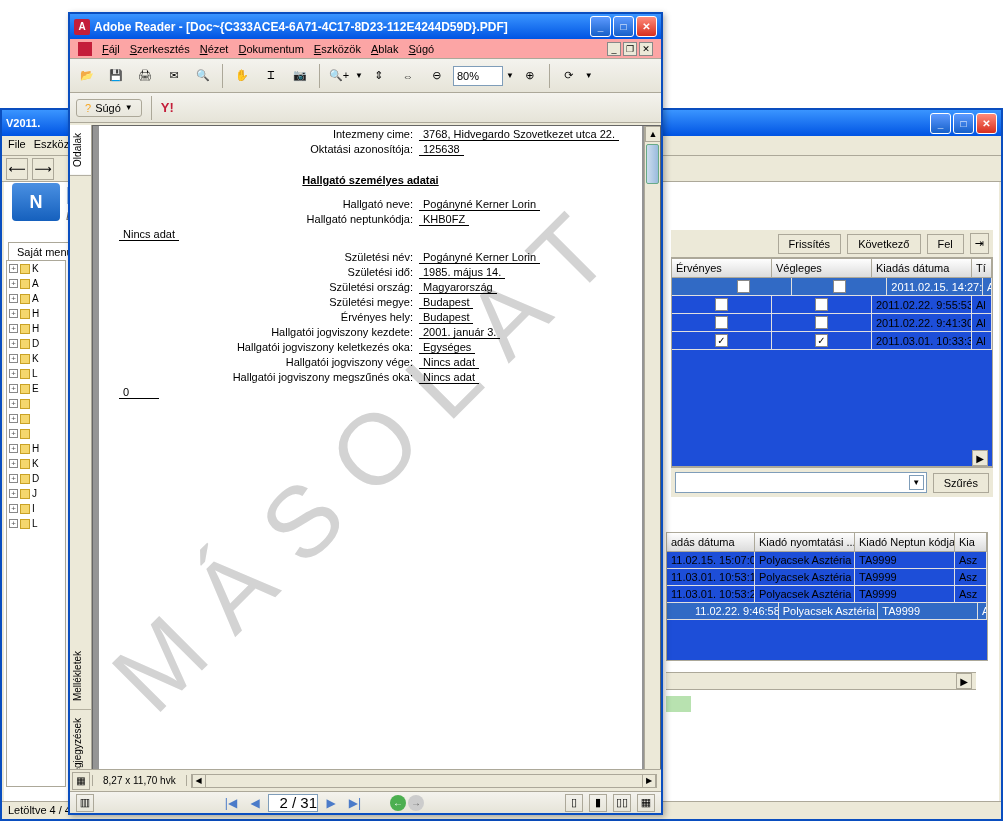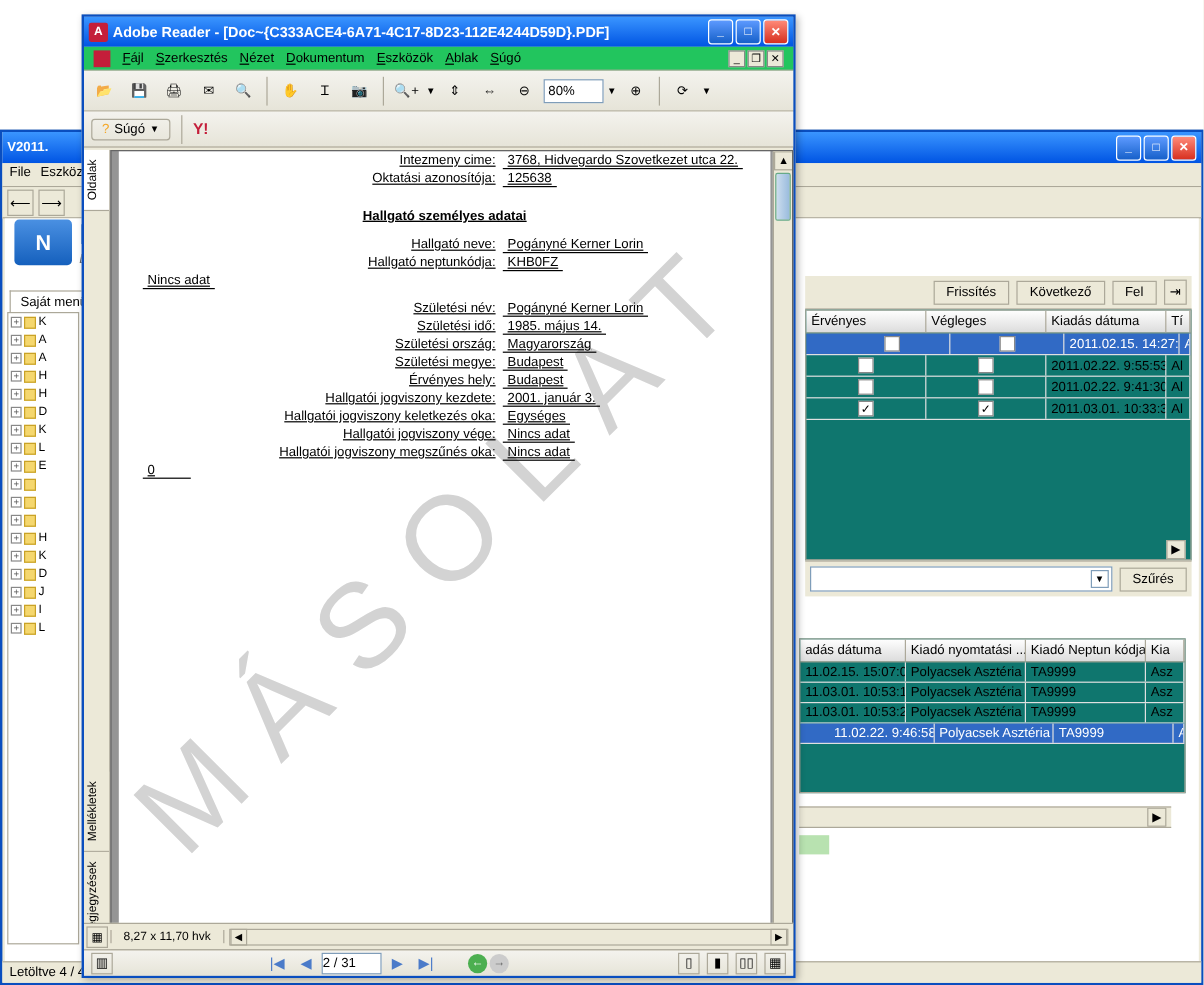--- a/index.html
+++ b/index.html
@@ -21,21 +21,21 @@
 .tree-tab { position: absolute; left: 4px; top: 60px; padding: 3px 8px; background: #fff; border: 1px solid #aca899; border-bottom: none; font-size: 11px;}
 .tree-area { position: absolute; left: 2px; top: 78px; width: 60px; bottom: 14px; border: 1px solid #aca899; background: #fff; overflow: hidden;}
 .tree-item { display: flex; align-items: center; gap: 2px; height: 15px; font-size: 10px; white-space: nowrap; padding-left: 2px;}
 .tree-icon { width: 10px; height: 10px; background: #f5d76e; border: 1px solid #c9a227;}
 .plus-box { width: 9px; height: 9px; border: 1px solid #888; display: flex; align-items: center; justify-content: center; font-size: 8px; line-height: 1; color: #555;}
 
 
 .right-block { position: absolute; left: 667px; top: 48px; width: 322px;}
 .right-toolbar { height: 28px; display: flex; justify-content: flex-end; gap: 6px; align-items: center; padding: 0 4px; border-bottom: 1px solid #aca899; background: #ece9d8;}
 .r-btn { padding: 3px 10px; border: 1px solid #aca899; background: #ece9d8; font-size: 11px;}
-.grid1 { border: 1px solid #aca899; background: #0f766e;}
+.grid1 { border: 1px solid #aca899; background: #1d4ed8;}
 .grid-header { display: flex; background: linear-gradient(to bottom, #fefefe, #dcdcdc); border-bottom: 1px solid #aca899;}
 .gh-cell { padding: 3px 4px; border-right: 1px solid #aca899; font-size: 11px; overflow: hidden; white-space: nowrap;}
 .grid-row { display: flex; border-bottom: 1px solid #e0e0e0;}
 .grid-row.selected { background: #316ac5; color: #fff; padding-left: 24px;}
 .g-cell { padding: 2px 4px; border-right: 1px solid #e0e0e0; font-size: 11px; overflow: hidden; white-space: nowrap; display:flex; align-items:center; justify-content: flex-start;}
 .g-cell.center{justify-content:center;}
 .chk { width: 13px; height: 13px; border: 1px solid #888; background: #fff; display:inline-flex;align-items:center;justify-content:center;font-size:10px;}
 .filter-row { display: flex; align-items:center; gap:6px; padding: 4px; border-top: 1px solid #aca899; background: #ece9d8;}
 .filter-dd { flex:1; height: 21px; border: 1px solid #7f9db9; background: #fff;}
 
@@ -43,54 +43,54 @@
 .right-block2 { position: absolute; left: 662px; top: 350px; width: 322px; }
 .scroll-right { position: absolute; right: 4px; width: 16px; height: 16px; border: 1px solid #aca899; background: #ece9d8; display:flex;align-items:center;justify-content:center; font-size:10px;}
 .textbar { position: absolute; left: 662px; top: 490px; width: 310px; height: 18px; background: #ece9d8; border-top:1px solid #aca899; border-bottom:1px solid #aca899;}
 .greenish { position: absolute; left: 662px; top: 514px; width: 25px; height: 16px; background: #b8e2b0;}
 .statusbar { position: absolute; left: 0; bottom: 0; width: 100%; height: 18px; background: #ece9d8; border-top:1px solid #aca899; font-size: 11px; padding: 2px 6px;}
 
 
 .adobe-window { position: absolute; left: 68px; top: 12px; width: 595px; height: 803px; border: 2px solid #0a4ebf; background: #ece9d8; box-shadow: 2px 2px 6px rgba(0,0,0,0.3); }
 .adobe-titlebar { height: 25px; background: linear-gradient(to bottom, #3a95ff, #0054e3); display: flex; align-items: center; color: #fff; font-weight: bold; padding: 0 4px; font-size: 12px;}
 .adobe-titlebar .app-icon{width:16px;height:16px;background:#c41e3a;border-radius:2px;margin-right:4px;display:flex;align-items:center;justify-content:center;color:#fff;font-size:10px;font-weight:bold;}
-.adobe-menubar { height: 20px; background: #22c55e; display: flex; gap: 10px; padding: 2px 8px; font-size: 11px; border-bottom: 1px solid #aca899; align-items: center;}
+.adobe-menubar { height: 20px; background: #fca5a5; display: flex; gap: 10px; padding: 2px 8px; font-size: 11px; border-bottom: 1px solid #aca899; align-items: center;}
 .adobe-menubar .m { }
 .adobe-menubar .m u { text-decoration: underline; }
 .adobe-menubar .close-doc { margin-left:auto; display:flex; gap:2px;}
 .mini-btn { width:14px;height:14px;border:1px solid #888;background:#ece9d8;font-size:9px;display:flex;align-items:center;justify-content:center;}
 .adobe-toolbar { height: 34px; background: linear-gradient(to bottom, #f4f3ee, #e6e4d8); border-bottom: 1px solid #aca899; display: flex; align-items: center; padding: 0 4px; gap: 3px;}
 .tb-sep { width: 1px; height: 24px; background: #aca899; margin: 0 3px;}
 .tb-btn { width: 26px; height: 26px; display:flex;align-items:center;justify-content:center;border: 1px solid transparent; border-radius:3px;}
 .zoom-input { width: 50px; height: 20px; border: 1px solid #7f9db9; background:#fff; font-size:11px; padding:0 3px;}
 .adobe-toolbar2 { height: 30px; background: linear-gradient(to bottom, #f4f3ee, #e6e4d8); border-bottom: 1px solid #aca899; display: flex; align-items: center; padding: 0 6px; gap: 6px;}
 .sugo-btn { padding: 2px 8px; border: 1px solid #aca899; border-radius: 3px; display:flex;align-items:center;gap:4px;font-size:11px;}
 .yahoo { color: #c41e3a; font-weight: bold; font-size: 13px;}
 .adobe-content { position: absolute; left: 0; top: 111px; right: 0; bottom: 22px; display: flex; background: #959595;}
 .side-tabs { width: 22px; background: #ece9d8; border-right: 1px solid #aca899; display: flex; flex-direction: column;}
 .vtab { writing-mode: vertical-rl; transform: rotate(180deg); padding: 8px 2px; font-size: 10px; border-top: 1px solid #aca899; background:#ece9d8; text-align: center;}
 .vtab.active{background:#fff;}
 .doc-area { flex: 1; position: relative; overflow: hidden; background: #959595; border: 1px solid #666;}
 .page { position:absolute; left: 6px; top: 0; right: 18px; bottom: 6px; background: #fff; overflow: hidden; font-family: "Times New Roman", serif; font-size: 11px;}
 .watermark { position:absolute; left:50%; top:50%; transform: translate(-50%,-52%) rotate(-45deg); font-size: 100px; color: #d3d3d3; letter-spacing: 30px; font-weight: normal; white-space: nowrap;}
-.doc-content { position: relative; padding: 0 20px; text-decoration: underline;}
+.doc-content { position: relative; padding: 0 20px;}
 .doc-row { display:flex; margin: 2px 0;}
 .doc-label { width: 300px; text-align: right; padding-right: 6px;}
 .doc-value { border-bottom: 1px solid #000; padding: 0 4px; min-width: 40px;}
 .doc-title { text-align:center; font-weight:bold; text-decoration: underline; margin: 18px 0 12px;}
 .vscroll { position:absolute; right:0; top:0; bottom:0; width:16px; background:#ece9d8; border-left:1px solid #aca899;}
 .vscroll .thumb{ position:absolute; left:1px; right:1px; top: 18px; height: 40px; background:linear-gradient(to right,#cde,#9bd); border:1px solid #6a8; border-radius:2px;}
 .vscroll .arr{position:absolute;left:0;width:16px;height:16px;background:#ece9d8;border:1px solid #aca899;display:flex;align-items:center;justify-content:center;font-size:9px;}
 .adobe-status { position: absolute; left:0; right:0; bottom: 22px; height: 22px; background:#ece9d8; border-top:1px solid #aca899; display:flex;align-items:center;font-size:10px;}
 .layout-icon { width:18px;height:18px;border:1px solid #aca899;margin:0 2px;display:flex;align-items:center;justify-content:center;}
 .page-dim { padding: 0 10px; border-left:1px solid #aca899; border-right:1px solid #aca899;}
 .hscroll-area { flex:1; height:14px; background:#ece9d8; border:1px solid #aca899; margin: 0 4px; position:relative;}
 .adobe-nav { position:absolute; left:0; right:0; bottom:0; height:22px; background:linear-gradient(to bottom,#f4f3ee,#e6e4d8); border-top:1px solid #aca899; display:flex; align-items:center; padding: 0 4px; gap:2px;}
 .nav-icon { width:22px; height:18px; display:flex;align-items:center;justify-content:center; color:#4b7bc9; font-size:12px;}
-.page-input { width:50px; height:18px; border:1px solid #7f9db9; background:#fff; text-align:left; font-size:11px;}
+.page-input { width:50px; height:18px; border:1px solid #7f9db9; background:#fff; text-align:right; font-size:15px;}
 .navspacer{width:20px;}
 .green-circ{width:16px;height:16px;border-radius:50%;background:#4caf50;display:flex;align-items:center;justify-content:center;color:#fff;font-size:10px;}
 .gray-circ{width:16px;height:16px;border-radius:50%;background:#ccc;display:flex;align-items:center;justify-content:center;color:#666;font-size:10px;}
 </style>
 </head>
 <body>
 
 <div class="bg-window">
   <div class="bg-titlebar">
     <span>V2011.</span>

